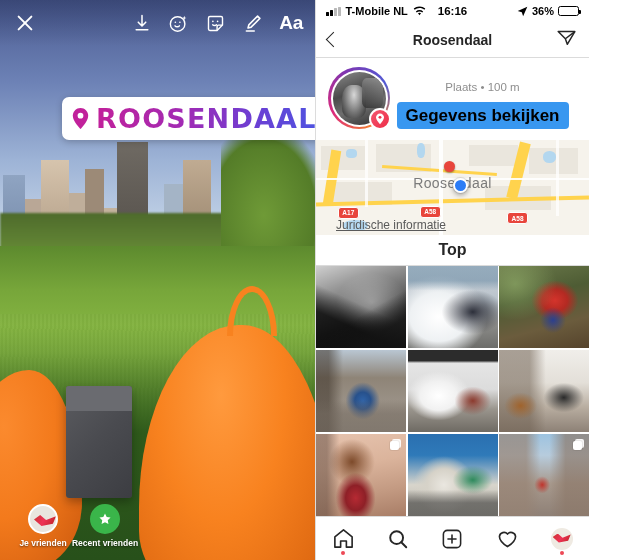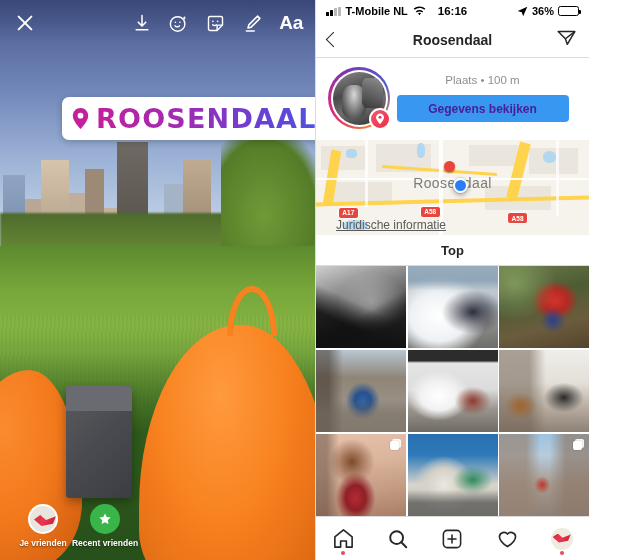--- a/index.html
+++ b/index.html
@@ -100,60 +100,60 @@
   .battFill { height:100%; background:#000; border-radius:1px; }
 
   .navbar { height:36px; display:flex; align-items:center; padding:0 12px; position:relative;
             border-bottom:1px solid #dbdbdb; }
   .backChev { width:11px; height:11px; border-left:1.8px solid #262626; border-bottom:1.8px solid #262626;
               transform:rotate(45deg); cursor:pointer; }
   .navTitle { position:absolute; left:0; right:0; text-align:center; font-size:14px; font-weight:700;
               color:#262626; pointer-events:none; }
   .navSend { margin-left:auto; cursor:pointer; }
 
-  .profile { display:flex; align-items:center; padding:9px 14px 11px 12px; }
+  .profile { display:flex; align-items:flex-end; padding:9px 14px 11px 12px; }
   .ring { width:62px; height:62px; border-radius:50%; position:relative; flex:0 0 auto;
           background:conic-gradient(from 150deg,#f58529,#dd2a7b,#8134af,#515bd4,#f58529); padding:2.5px; }
   .ringIn { width:100%; height:100%; border-radius:50%; background:#fff; padding:2px; }
   .avImg { width:100%; height:100%; border-radius:50%; overflow:hidden; position:relative;
            background:linear-gradient(160deg,#8d8d8d 0%,#4a4a4a 38%,#6e6e6e 62%,#2e2e2e 100%); filter:grayscale(1); }
   .avImg:before { content:""; position:absolute; left:18%; top:26%; width:46%; height:62%;
                   background:radial-gradient(ellipse at 50% 30%,#d8d8d8 0%,#757575 55%,#2c2c2c 100%);
                   border-radius:40% 40% 30% 30%; }
   .avImg:after { content:""; position:absolute; right:4%; top:12%; width:40%; height:56%;
                  background:linear-gradient(200deg,#9a9a9a,#303030); border-radius:22%; opacity:.85; }
   .pinBadge { position:absolute; right:-1px; bottom:-1px; width:22px; height:22px; border-radius:50%;
               background:linear-gradient(135deg,#f3556f,#ee2e48); border:2px solid #fff;
               display:flex; align-items:center; justify-content:center; }
   .pCol { flex:1; display:flex; flex-direction:column; align-items:center; gap:9px; }
   .pMeta { font-size:11.5px; color:#8e8e8e; }
   .pBtn { width:100%; max-width:172px; height:27px; background:#3897f0; border-radius:4px;
           display:flex; align-items:center; justify-content:center; cursor:pointer; }
-  .pBtnTxt { color:#4c1d95; font-size:12px; font-weight:700; }
+  .pBtnTxt { color:#000000; font-size:17px; font-weight:700; }
 
   
   .map { position:relative; height:95px; overflow:hidden; background:#f2efe9; cursor:pointer; }
   .mapBase { position:absolute; inset:0; background:#f6f3ec; }
   .blk { position:absolute; background:#eae6dd; }
   .wbody { position:absolute; background:#a9d4f2; opacity:.85; }
   .road { position:absolute; background:#ffd34d; }
   .roadW { position:absolute; background:#fff; }
   .mapLbl { position:absolute; left:50%; top:37%; transform:translateX(-50%);
             font-size:14px; color:#7b7b7b; font-weight:400; letter-spacing:.4px; }
   .shield { position:absolute; background:#e8453c; color:#fff; font-size:6.5px; font-weight:700;
             border-radius:3px; padding:1.5px 3.5px; border:1px solid #fff; }
   .mapPinR { position:absolute; left:47%; top:22%; width:11px; height:11px; border-radius:50%;
              background:#e8453c; box-shadow:0 1px 2px rgba(0,0,0,.4); }
   .mapDotB { position:absolute; left:50%; top:40%; width:15px; height:15px; border-radius:50%;
              background:#2b7cf6; border:2px solid #fff; box-shadow:0 0 0 1px rgba(0,0,0,.08), 0 2px 5px rgba(0,0,0,.35); }
   .legal { position:absolute; left:20px; bottom:3px; font-size:12px; color:#5a5a5a;
            text-decoration:underline; cursor:pointer; }
 
   .tabs { display:flex; height:31px; border-bottom:1px solid #dbdbdb; }
-  .tab { flex:1; display:flex; align-items:center; justify-content:center; font-size:13px;
+  .tab { flex:1; display:flex; align-items:center; justify-content:center; font-size:16px;
          cursor:pointer; color:#b9b9b9; font-weight:400; }
   .tab.active { color:#262626; font-weight:700; }
 
   .grid { flex:1; display:grid; grid-template-columns:repeat(3,1fr); gap:1.5px; overflow:hidden;
           background:#fff; }
   .cell { position:relative; overflow:hidden; cursor:pointer; background:#d9d9d9; }
   .cell > .im { position:absolute; inset:0; }
   .multi { position:absolute; right:5px; top:5px; width:12px; height:12px; }
   .multi:before,.multi:after { content:""; position:absolute; width:9px; height:9px; border-radius:2px; }
   .multi:before { right:0; top:0; background:rgba(255,255,255,.92); }

